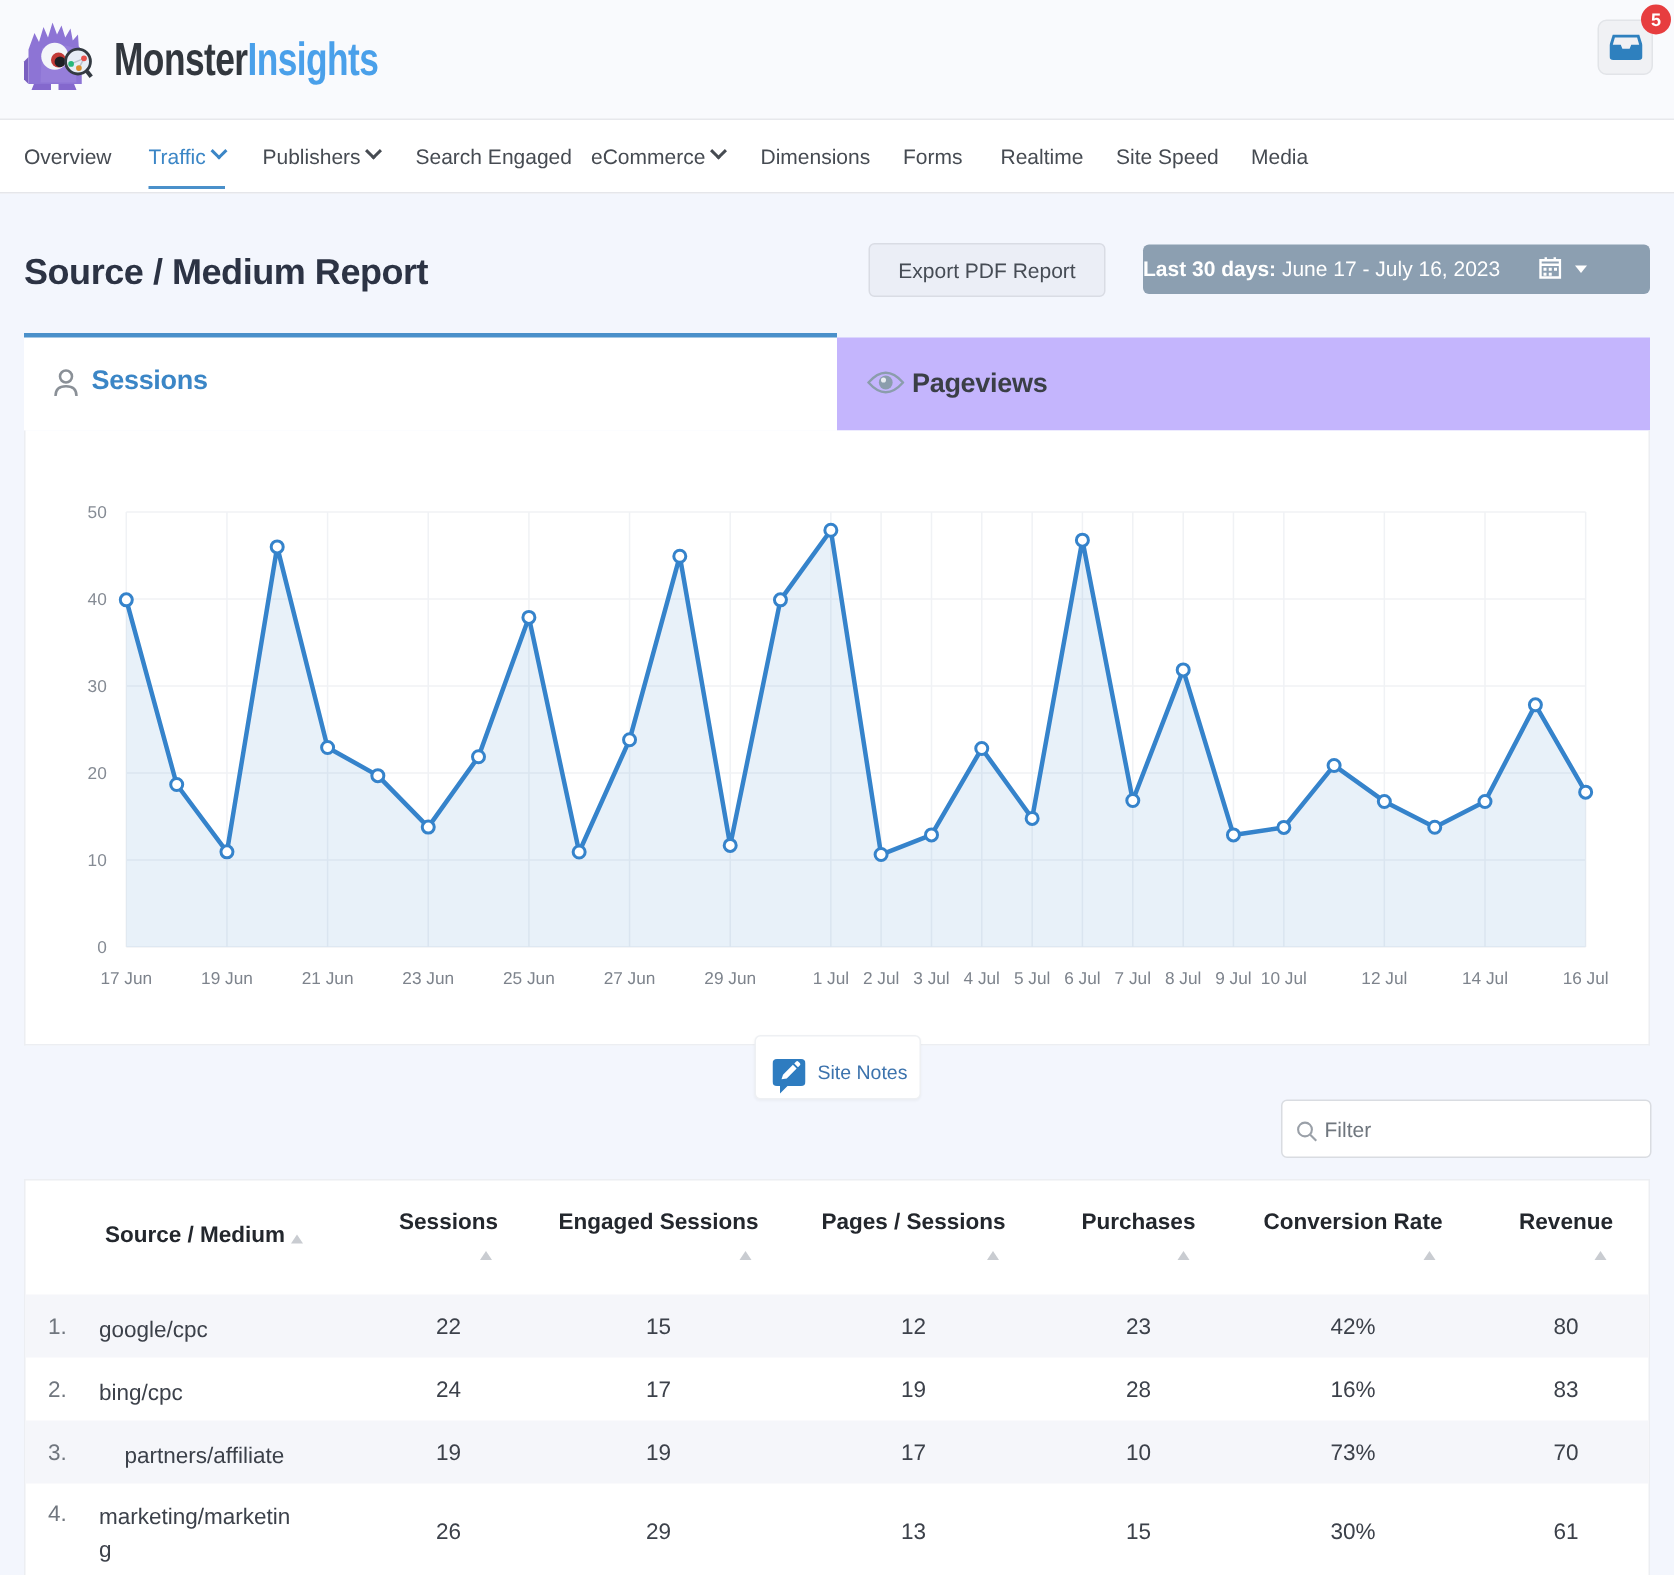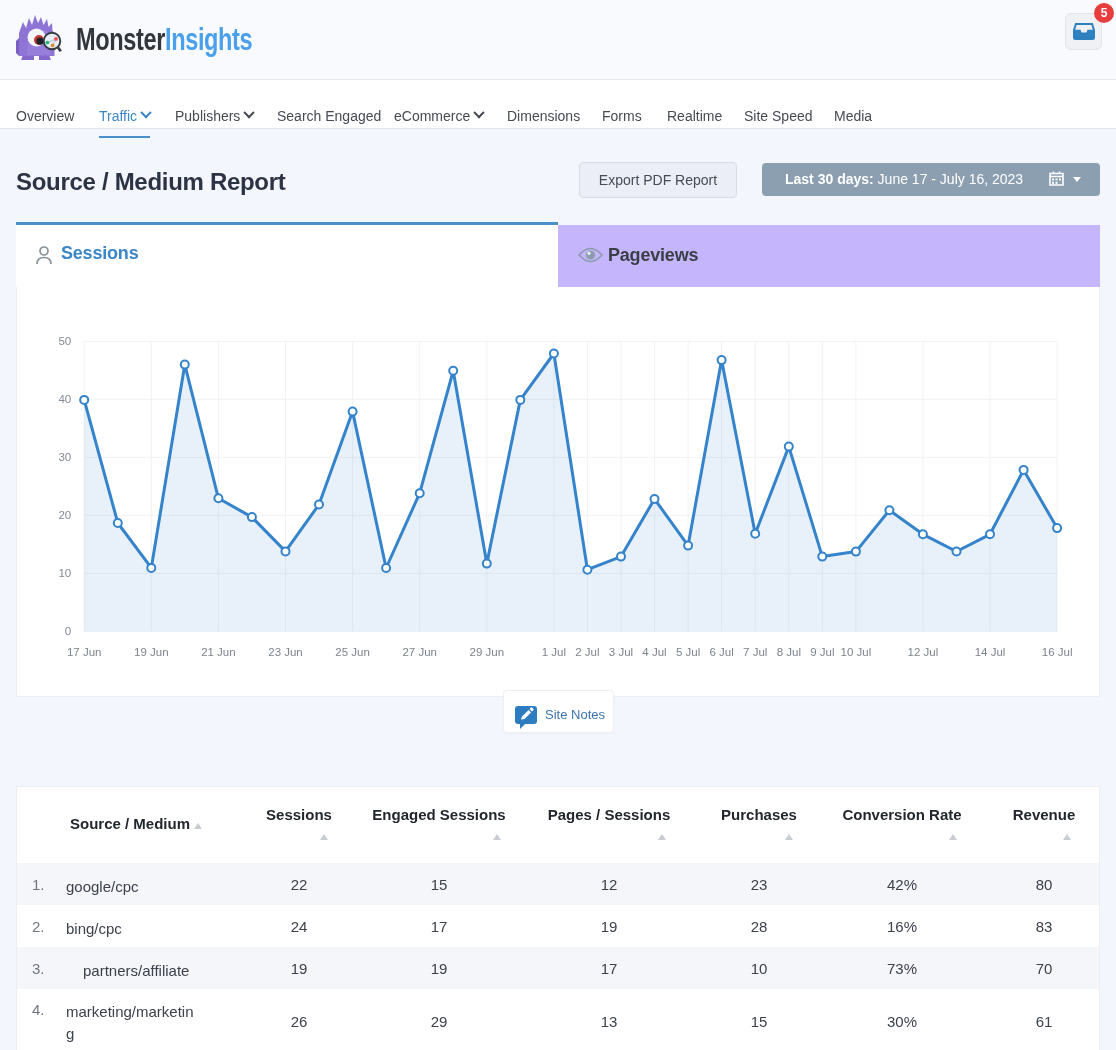--- a/index.html
+++ b/index.html
@@ -7,29 +7,29 @@
 
 .hdr { position:relative; height:80px; background:#f9fafd; border-bottom:1px solid #e7e8ec; }
 .logo-ico { position:absolute; left:15px; top:15px; }
 .logo-txt { position:absolute; left:76px; top:22px; font-size:31px; font-weight:bold; color:#32373e; letter-spacing:-0.5px; transform:scaleX(0.76); transform-origin:left center; white-space:nowrap; }
 .logo-txt .blu { color:#4aa0ea; }
 .inbox-btn { position:absolute; left:1065px; top:13px; width:37px; height:37px; background:#f0f1f4; border:1px solid #e2e4e8; border-radius:6px; }
 .inbox-btn svg { position:absolute; left:7px; top:9px; }
 .badge { position:absolute; left:1094px; top:3px; width:20px; height:20px; background:#e73d3f; border-radius:50%; color:#fff; font-size:12px; font-weight:bold; text-align:center; line-height:20px; }
 
 .nav { position:relative; height:49px; background:#fff; border-bottom:1px solid #e5e6ea; white-space:nowrap; }
-.nav a { position:absolute; top:12px; height:48px; line-height:49px; font-size:14px; color:#464b52; text-decoration:none; }
+.nav a { position:absolute; top:0; height:48px; line-height:49px; font-size:14px; color:#464b52; text-decoration:none; }
 .nav a.act { color:#3b86c6; border-bottom:2px solid #4a90ca; height:46px; }
 .chev { display:inline-block; width:8px; height:8px; border-right:2px solid currentColor; border-bottom:2px solid currentColor; transform:rotate(45deg) translate(-3px,-3px); margin-left:5px; }
 
 .title-row { position:absolute; left:0; top:0; width:1116px; height:1050px; }
 h2.big { font-size:24px; font-weight:bold; color:#2c3344; letter-spacing:-0.3px; line-height:1; }
 #h2a { position:absolute; left:16px; top:170px; }
 .export-btn { position:absolute; left:579px; top:162px; width:158px; height:36px; background:#ebeef6; border:1px solid #d9dce4; border-radius:4px; font-size:14px; color:#464c55; text-align:center; line-height:34px; }
-.date-btn { position:absolute; left:762px; top:163px; width:338px; height:33px; background:#8c9fb1; border-radius:4px; font-size:14px; color:#fff; text-align:left; padding-left:23px; line-height:33px; }
+.date-btn { position:absolute; left:762px; top:163px; width:338px; height:33px; background:#8c9fb1; border-radius:4px; font-size:14px; color:#fff; text-align:left; line-height:33px; }
 .date-btn b { font-weight:bold; }
 .date-btn .cal { display:inline-block; vertical-align:-2px; margin-left:14px; }
 .date-btn .drp { display:inline-block; width:0; height:0; border-left:4px solid transparent; border-right:4px solid transparent; border-top:5px solid #fff; margin-left:9px; vertical-align:2px; }
 
 .tabs { position:absolute; left:16px; top:222px; width:1084px; height:65px; }
 .tab-sess { position:absolute; left:0; top:0; width:542px; height:65px; background:#fff; border-top:3px solid #4a90ca; }
 .tab-page { position:absolute; left:542px; top:3px; width:542px; height:62px; background:#c4b5fd; }
 .tab-lbl { font-size:18px; font-weight:bold; letter-spacing:-0.2px; }
 .tab-sess .tab-lbl { position:absolute; left:45px; top:18px; color:#3b86c6; }
 .tab-page .tab-lbl { position:absolute; left:50px; top:20px; color:#3a3f46; }
@@ -215,20 +215,27 @@
   </svg></div>
 
   <div class="notes-btn">
     <svg class="nico" width="22" height="26" viewBox="0 0 22 26">
         <path d="M3 0 H19 Q22 0 22 3 V15 Q22 18 19 18 H10 L5 23 V18 H3 Q0 18 0 15 V3 Q0 0 3 0 Z" fill="#2e7cc0"></path>
         <path d="M6 13.5 L7 10.5 L13.6 3.9 L16.1 6.4 L9.5 13 Z M14.5 3 L15.8 1.7 Q16.5 1 17.3 1.8 L18.2 2.7 Q19 3.5 18.3 4.2 L17 5.5 Z" fill="#fff"></path>
       </svg>
     <span class="ntxt">Site Notes</span>
   </div>
 
+  <div class="filter-box">
+    <svg width="15" height="15" viewBox="0 0 15 15">
+        <circle cx="6" cy="6" r="4.6" fill="none" stroke="#9aa0a8" stroke-width="1.4"></circle>
+        <path d="M9.5 9.5 L13.5 13.5" stroke="#9aa0a8" stroke-width="1.4"></path>
+      </svg>
+    <span class="ftxt">Filter</span>
+  </div>
 
   <div class="table-card" id="tbl">
   <div class="trow" style="top:0;height:76px;">
   <span class="thead-txt" style="left:53px;top:28px;">Source / Medium</span>
         <div class="arr" style="left:177px;top:36px;"></div>
   <span class="thead-txt cnum" style="left:282px;top:19px;">Sessions</span>
   <div class="arr" style="left:303px;top:47px;"></div>
   <span class="thead-txt cnum" style="left:422px;top:19px;">Engaged Sessions</span>
   <div class="arr" style="left:476px;top:47px;"></div>
   <span class="thead-txt cnum" style="left:592px;top:19px;">Pages / Sessions</span>

